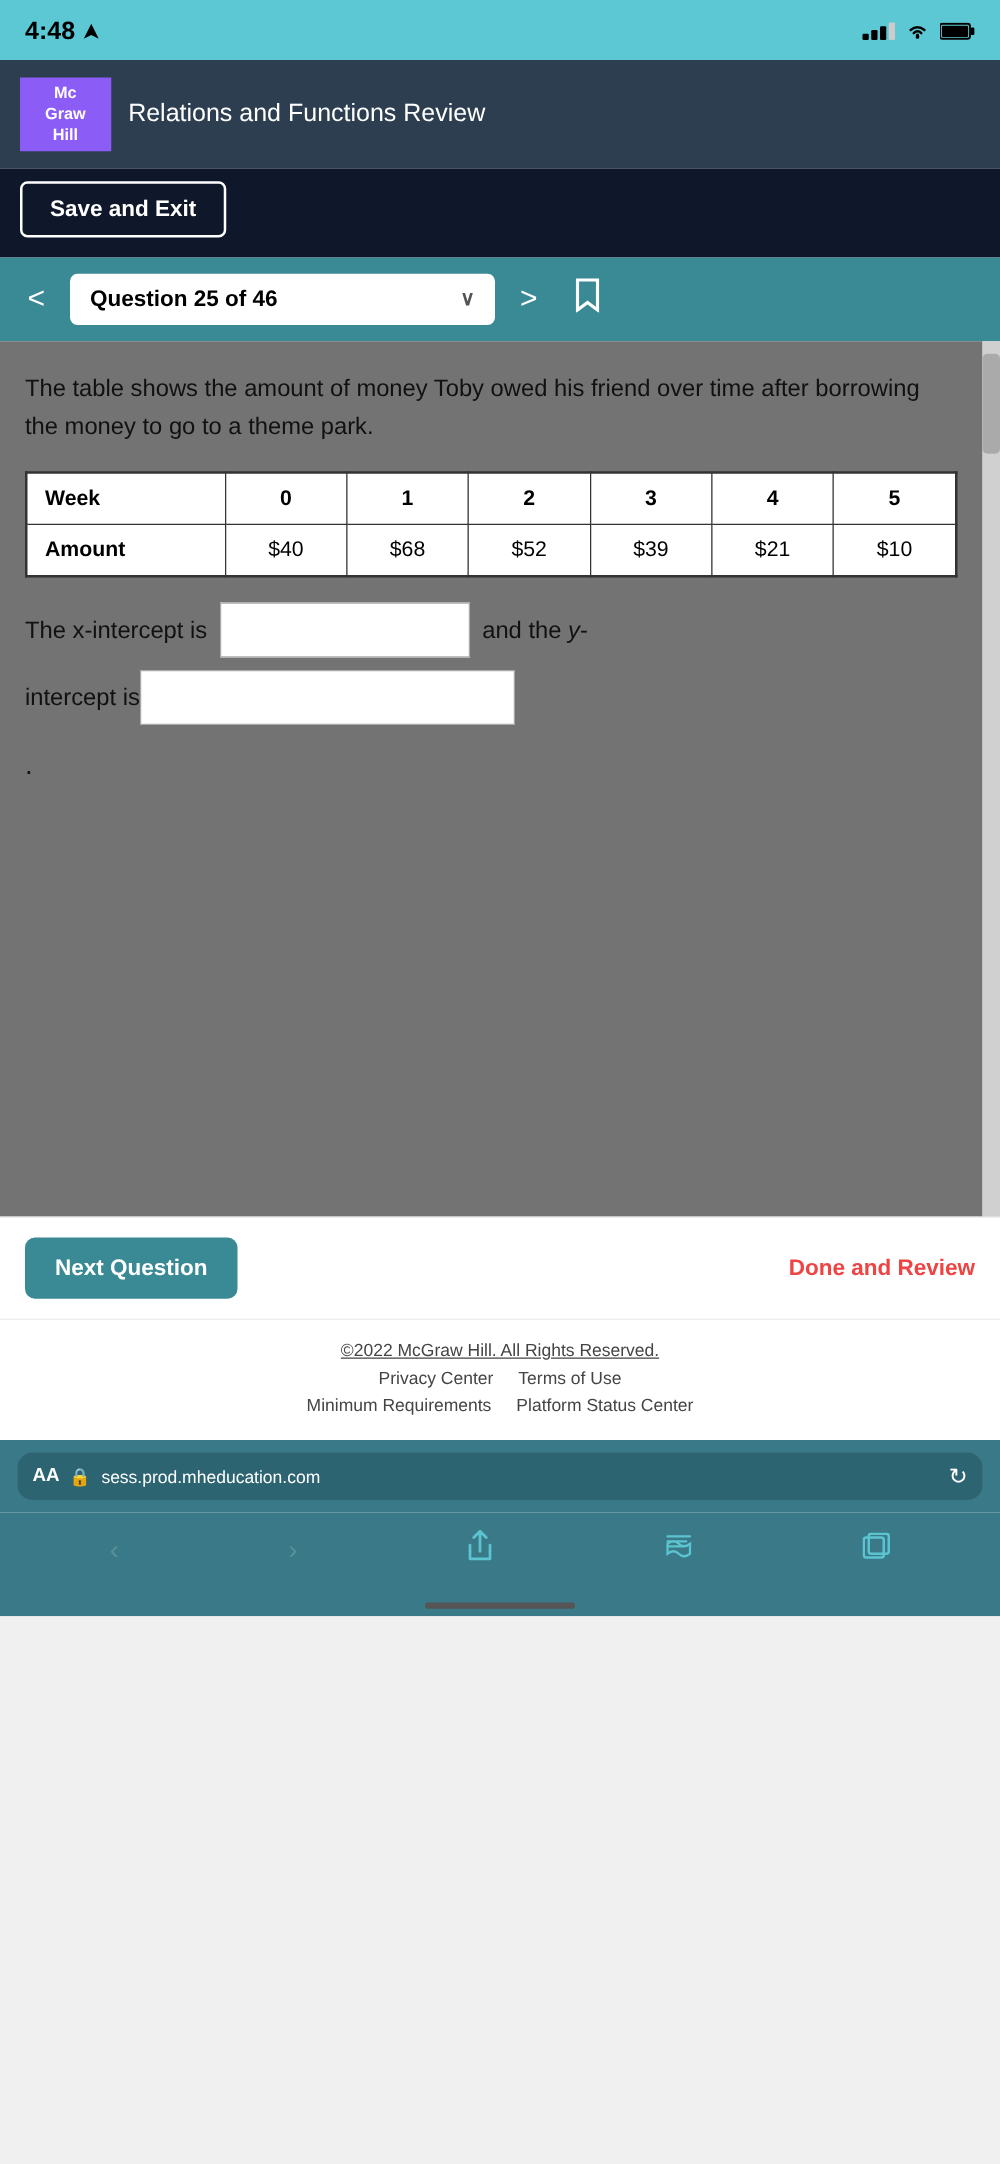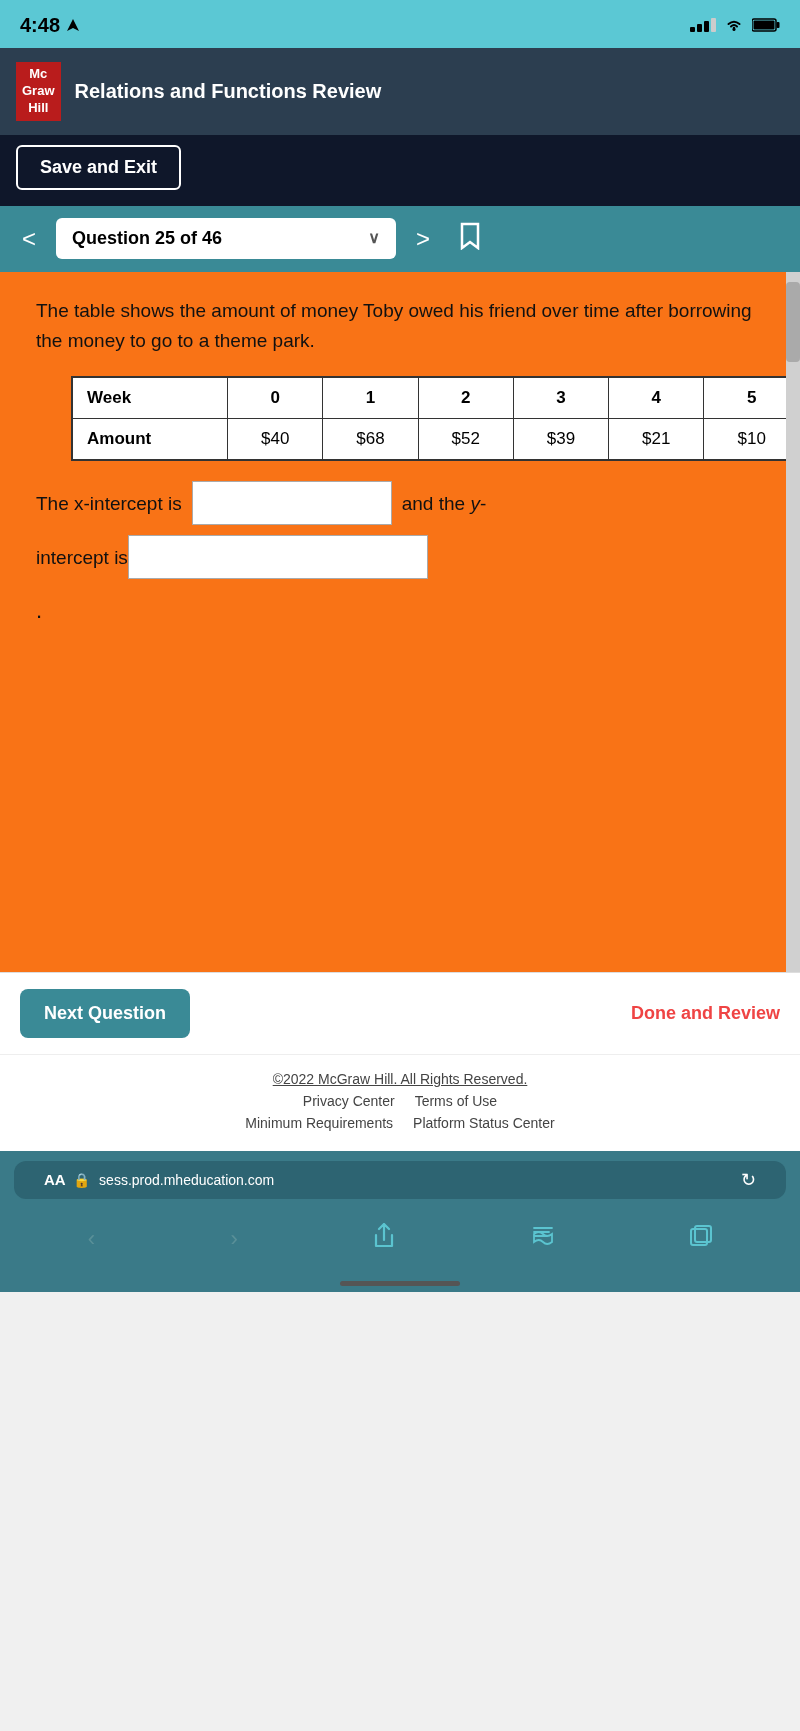--- a/index.html
+++ b/index.html
@@ -31,33 +31,33 @@
 
     
     .header {
       background: #2c3e50;
       padding: 14px 16px;
       display: flex;
       align-items: center;
       gap: 14px;
     }
     .mcgraw-logo {
-      background: #b91c1c;
+      background: #8b5cf6;
       color: white;
       font-size: 13px;
       font-weight: 700;
-      padding: 4px 6px;
+      padding: 4px 20px;
       line-height: 1.3;
       min-width: 44px;
       text-align: center;
     }
     .header-title {
       color: white;
       font-size: 20px;
-      font-weight: 700;
+      font-weight: 400;
     }
 
     
     .save-exit-bar {
       background: #0f172a;
       padding: 10px 16px 16px 16px;
     }
     .save-exit-btn {
       background: transparent;
       border: 2.5px solid white;
@@ -104,38 +104,37 @@
     .chevron-down { font-size: 16px; color: #555; }
     .bookmark-icon {
       color: white;
       font-size: 24px;
       cursor: pointer;
       padding: 4px 8px;
     }
 
     
     .content-area {
-      background: #f97316;
-      padding: 24px 20px 30px 36px;
+      background: #737373;
+      padding: 24px 20px 30px 20px;
       min-height: 700px;
     }
     .question-text {
       font-size: 19px;
       line-height: 1.6;
       color: #111;
       margin-bottom: 20px;
     }
 
     
     .data-table {
       border-collapse: collapse;
       width: 100%;
       margin-bottom: 20px;
       border: 2px solid #333;
-      margin-left: 35px;
     }
     .data-table th, .data-table td {
       border: 1.5px solid #333;
       padding: 10px 14px;
       text-align: center;
       font-size: 17px;
     }
     .data-table th {
       font-weight: 700;
       background: white;
@@ -239,21 +238,21 @@
       display: flex;
       align-items: center;
       gap: 10px;
     }
     .browser-input-area {
       background: #2d6472;
       border-radius: 12px;
       flex: 1;
       display: flex;
       align-items: center;
-      padding: 8px 30px;
+      padding: 8px 12px;
       gap: 8px;
     }
     .browser-aa { color: white; font-size: 15px; font-weight: 600; }
     .browser-lock { color: white; font-size: 14px; }
     .browser-url { color: white; font-size: 14px; flex: 1; }
     .browser-reload { color: white; font-size: 18px; cursor: pointer; }
 
     
     .ios-nav {
       background: #3a7a88;

